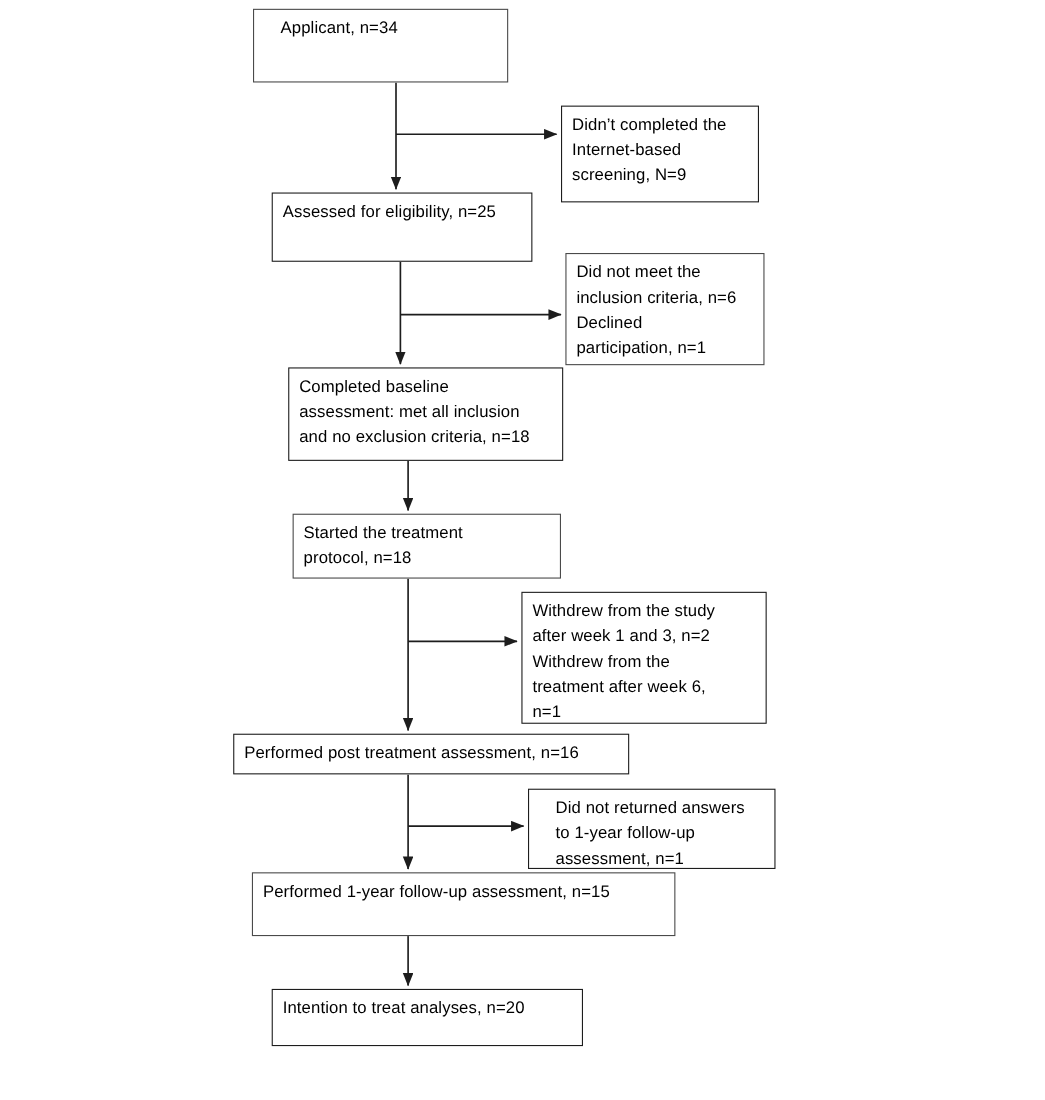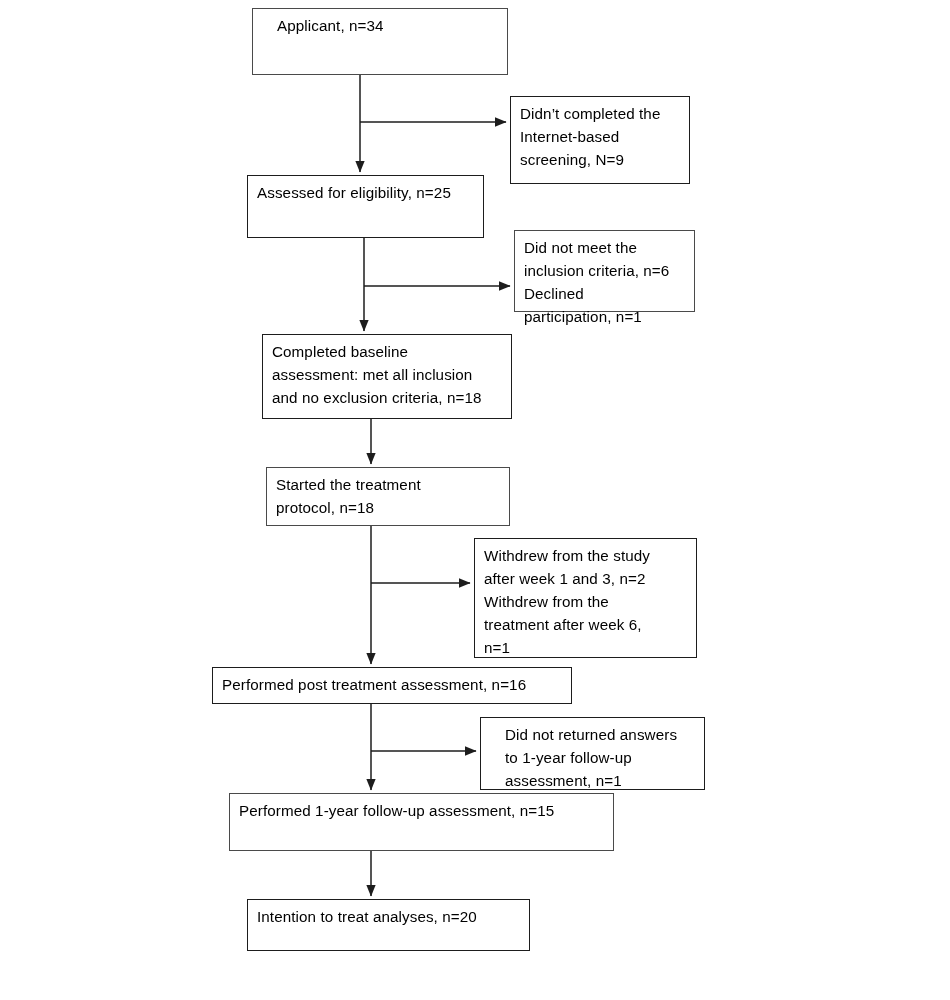--- a/index.html
+++ b/index.html
@@ -70,29 +70,29 @@
 
     <line x1="371" y1="583" x2="470" y2="583" marker-end="url(#ah)"></line>
 
     <line x1="371" y1="704" x2="371" y2="790" marker-end="url(#ah)"></line>
 
     <line x1="371" y1="751" x2="476" y2="751" marker-end="url(#ah)"></line>
 
     <line x1="371" y1="851" x2="371" y2="896" marker-end="url(#ah)"></line>
   </svg>
 
-  <div class="node" style="left:252px; top:8px; width:256px; height:67px;padding-left:24px;">Applicant, n=34</div>
+  <div class="node" style="left:230px; top:8px; width:232px; height:67px;padding-left:24px;">Applicant, n=34</div>
 
   <div class="node dark" style="left:510px; top:96px; width:180px; height:88px;">Didn’t completed the
 Internet-based
 screening, N=9</div>
 
   <div class="node dark" style="left:247px; top:175px; width:237px; height:63px;">Assessed for eligibility, n=25</div>
 
-  <div class="node" style="left:514px; top:230px; width:181px; height:82px;">Did not meet the
+  <div class="node" style="left:514px; top:230px; width:181px; height:102px;">Did not meet the
 inclusion criteria, n=6
 Declined
 participation, n=1</div>
 
   <div class="node dark" style="left:262px; top:334px; width:250px; height:85px;">Completed baseline
 assessment: met all inclusion
 and no exclusion criteria, n=18</div>
 
   <div class="node" style="left:266px; top:467px; width:244px; height:59px;">Started the treatment
 protocol, n=18</div>

